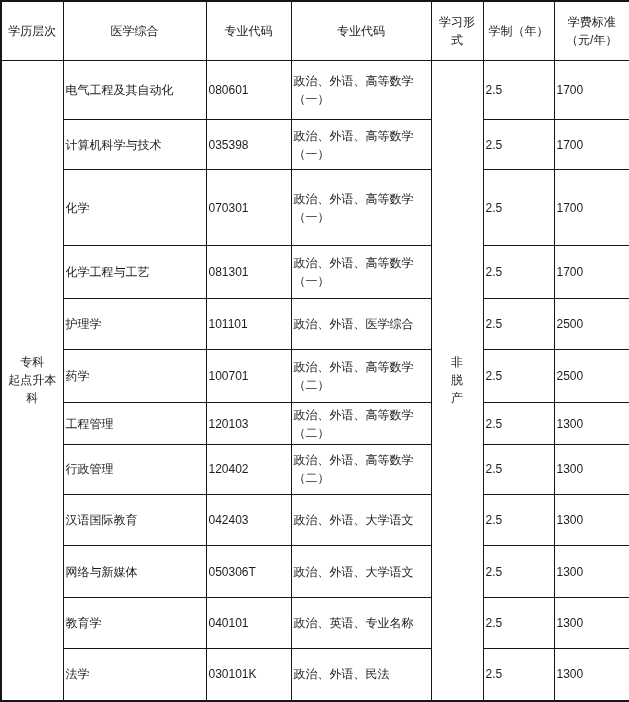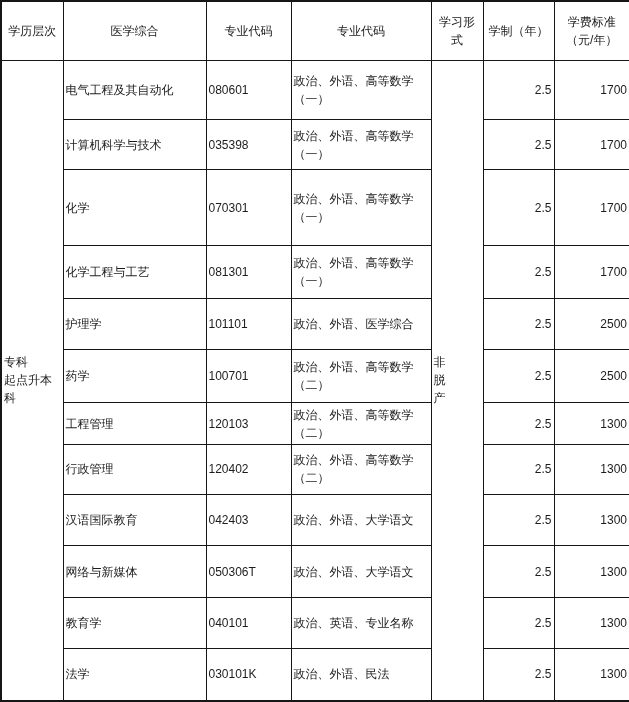--- a/index.html
+++ b/index.html
@@ -19,22 +19,22 @@
     border:1px solid #161616;
     vertical-align:middle;
     font-weight:normal;
     line-height:18px;
     padding:2px;
     overflow:hidden;
   }
   th.hdr{text-align:center;white-space:pre-line;}
   td.major, td.code, td.subjects{text-align:left;padding-left:6px;}
   td.subjects{white-space:pre-line;}
-  td.num{text-align:right;}
-  td.level-cell, td.form-cell{text-align:left;white-space:pre-line;margin-top:15px;}
+  td.num{text-align:left;}
+  td.level-cell, td.form-cell{text-align:center;white-space:pre-line;margin-top:15px;}
 </style>
 </head>
 <body>
 
 <div class="page">
   <table class="sched">
     <colgroup>
       <col style="width:62px">
         <col style="width:143px">
         <col style="width:85px">

